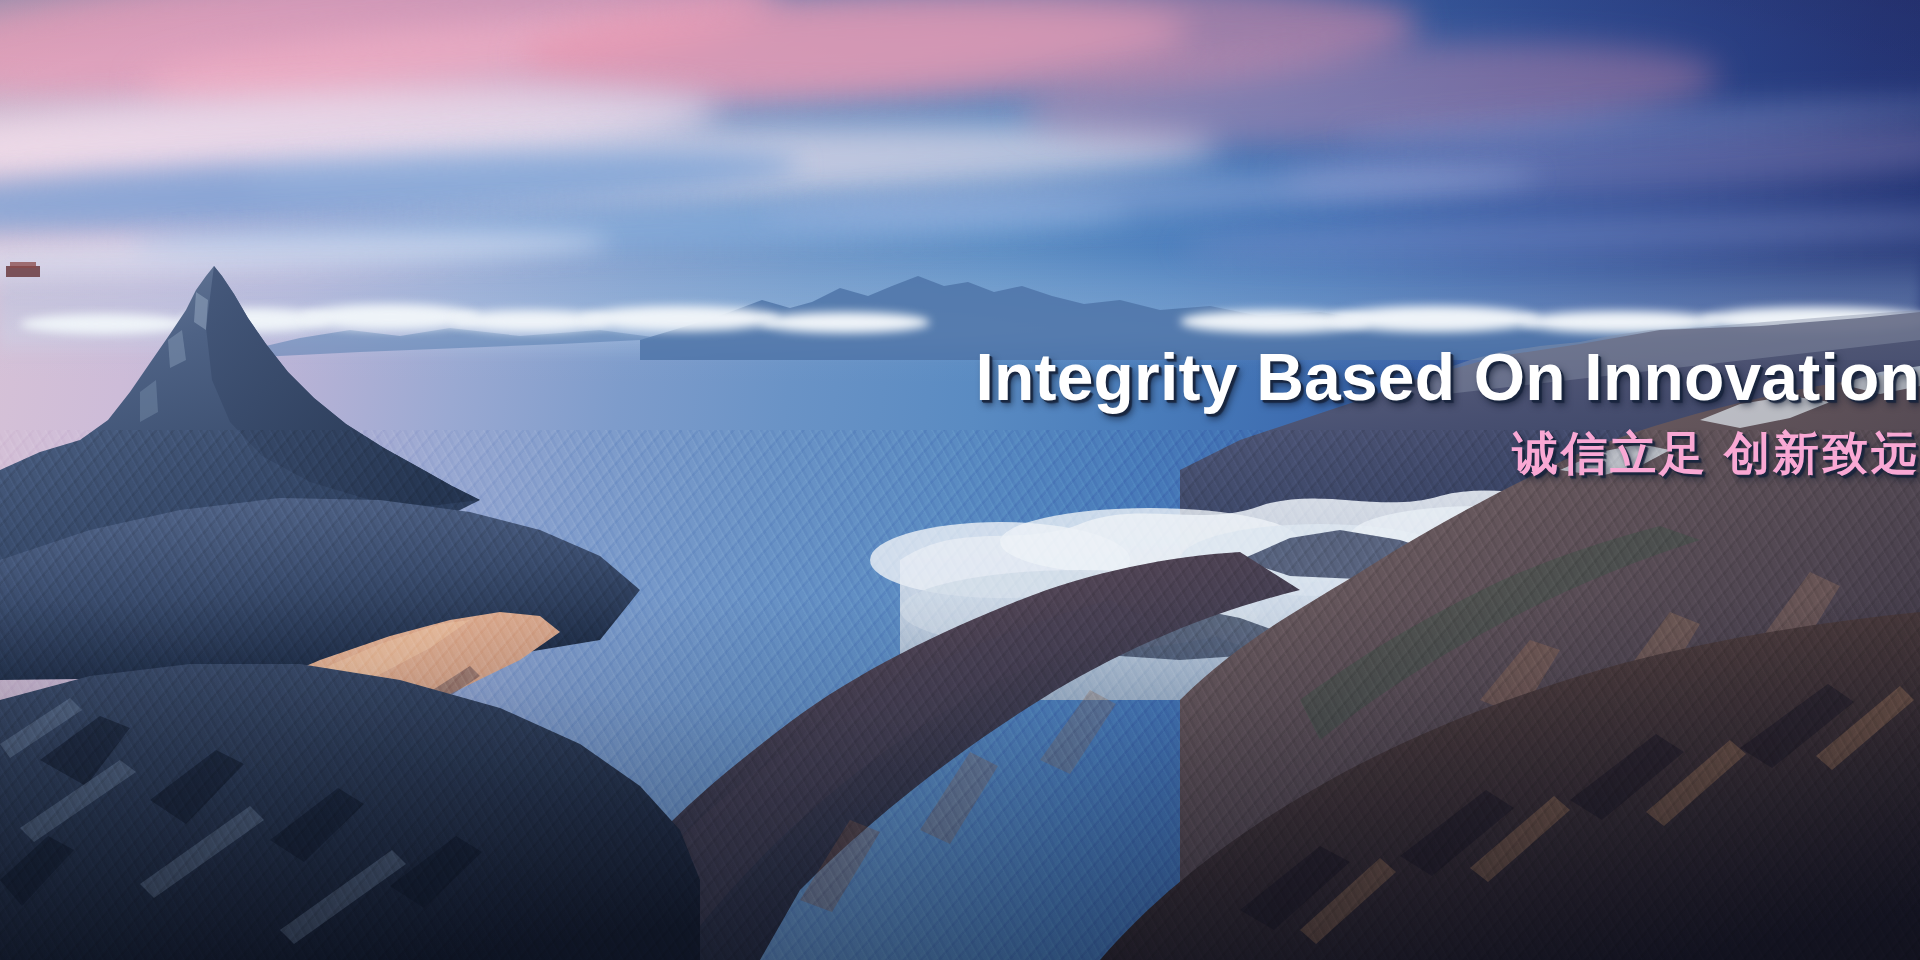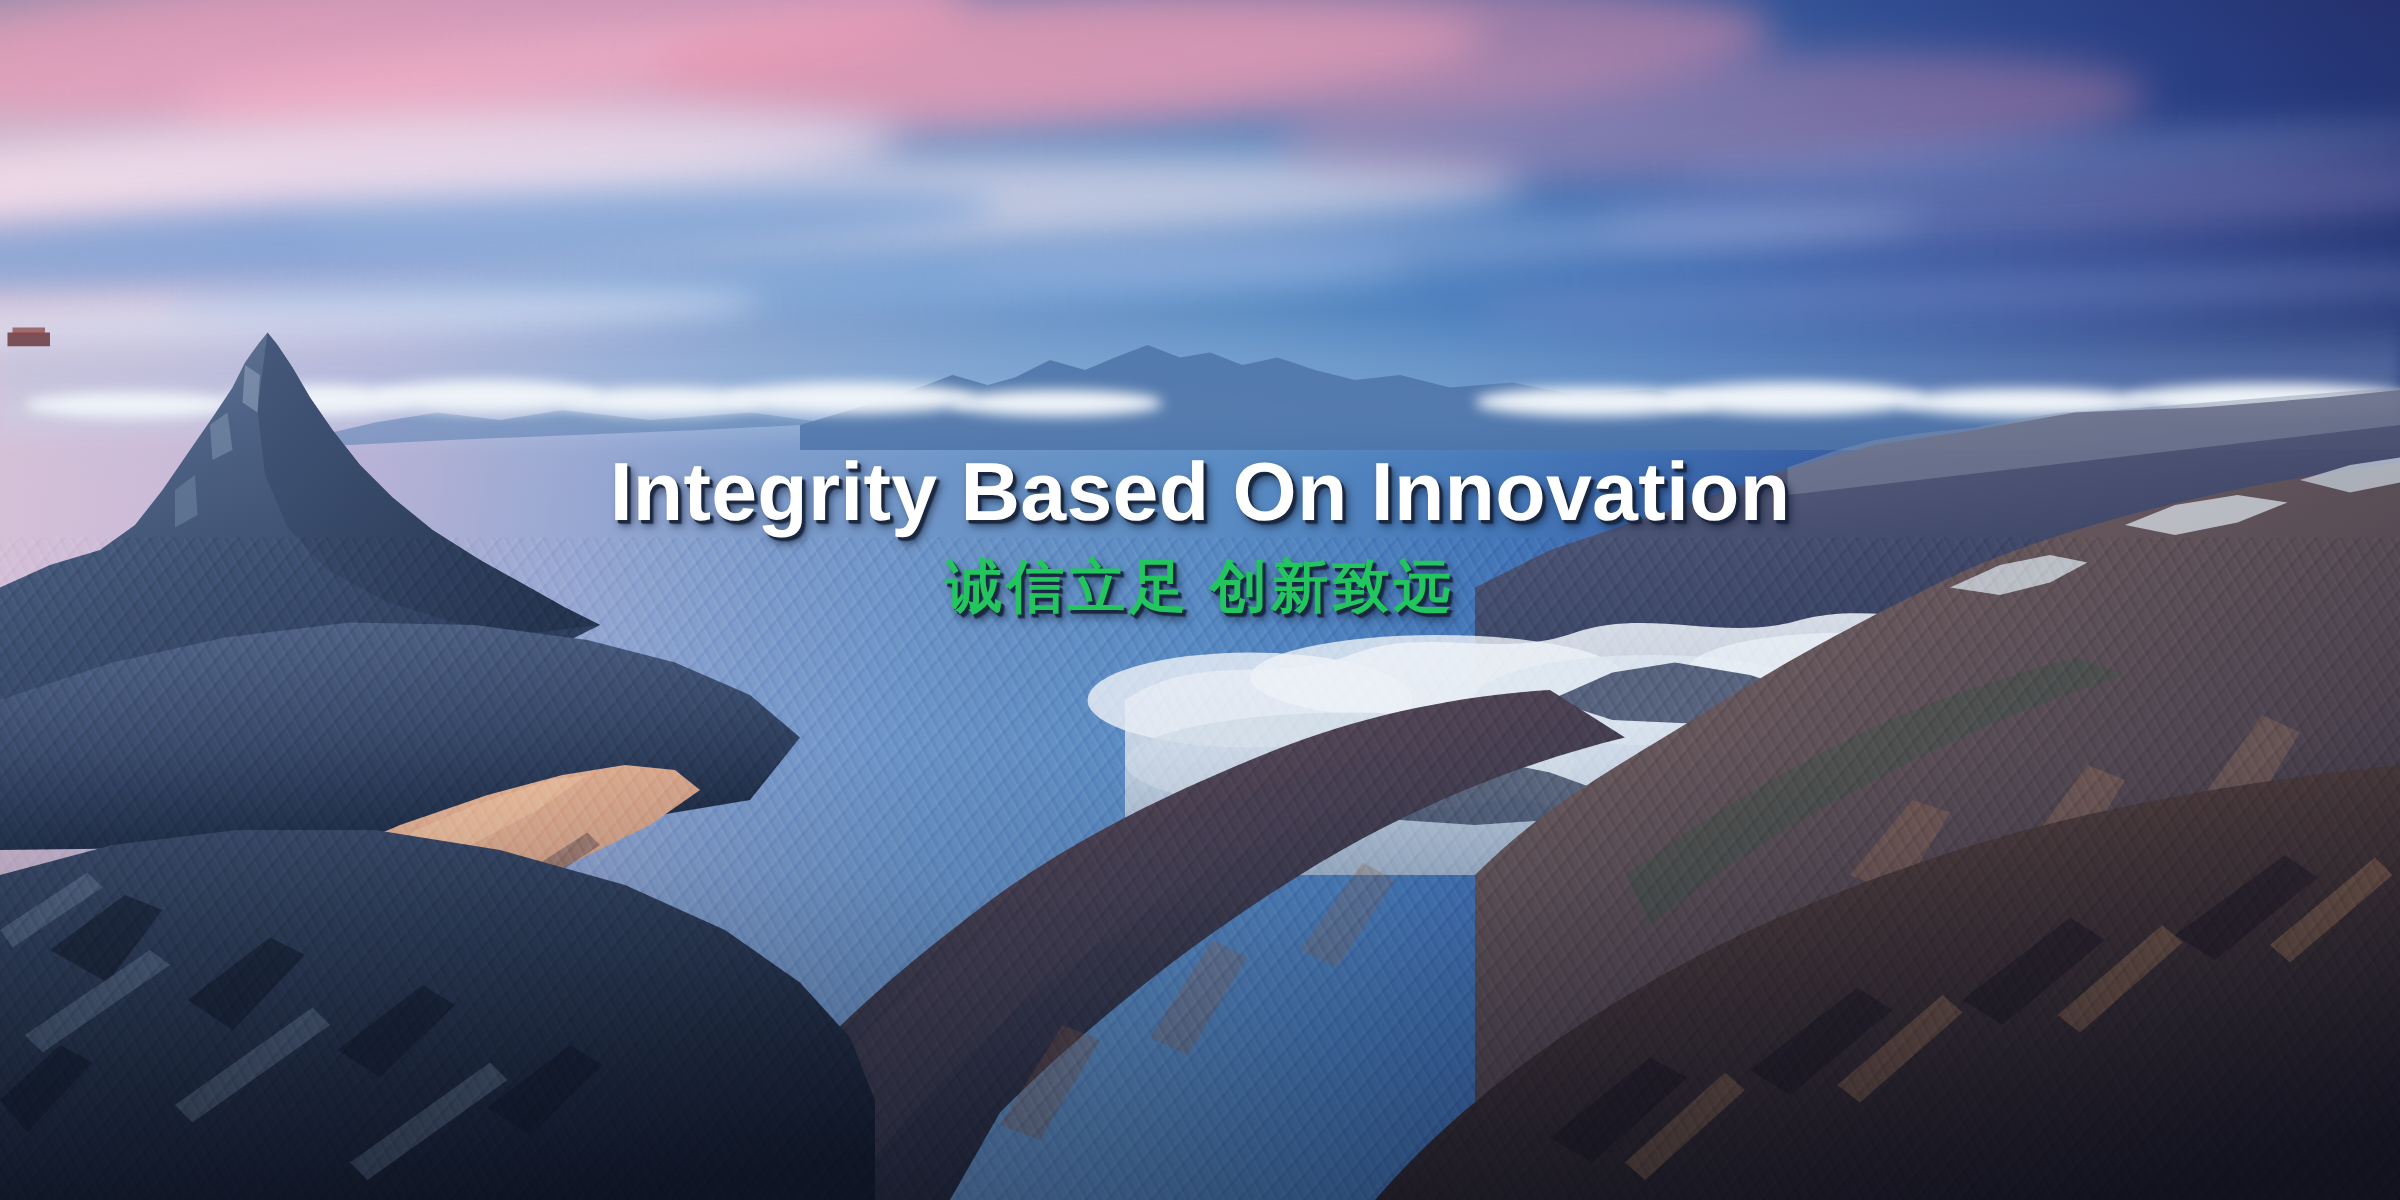--- a/index.html
+++ b/index.html
@@ -156,22 +156,22 @@
         rgba(0,0,0,0.00) 42%, rgba(0,0,0,0.22) 82%, rgba(0,0,0,0.40) 100%),
       linear-gradient(to bottom,
         rgba(0,0,0,0.00) 62%, rgba(6,12,28,0.30) 100%);
   }
 
   
   .hero-text {
     position: absolute;
     left: 0;
     right: 0;
-    top: 360px;
-    text-align: center;
+    top: 344px;
+    text-align: right;
     z-index: 30;
   }
 
   .headline {
     margin: 0;
     font-size: 66px;
     line-height: 1.0;
     font-weight: 700;
     letter-spacing: 0.2px;
     color: #ffffff;
@@ -181,21 +181,21 @@
        4px 5px 7px rgba(12,22,42,0.60);
     white-space: nowrap;
   }
 
   .subhead {
     margin: 18px 0 0 0;
     font-size: 46px;
     line-height: 1.1;
     font-weight: 700;
     letter-spacing: 3px;
-    color: #22c55e;
+    color: #f9a8d4;
     text-shadow:
        2px 2px 0   rgba(25,38,62,0.85),
        3px 3px 1px rgba(20,32,55,0.70),
        4px 5px 7px rgba(12,22,42,0.60);
     white-space: nowrap;
   }
 </style>
 </head>
 <body>
 

